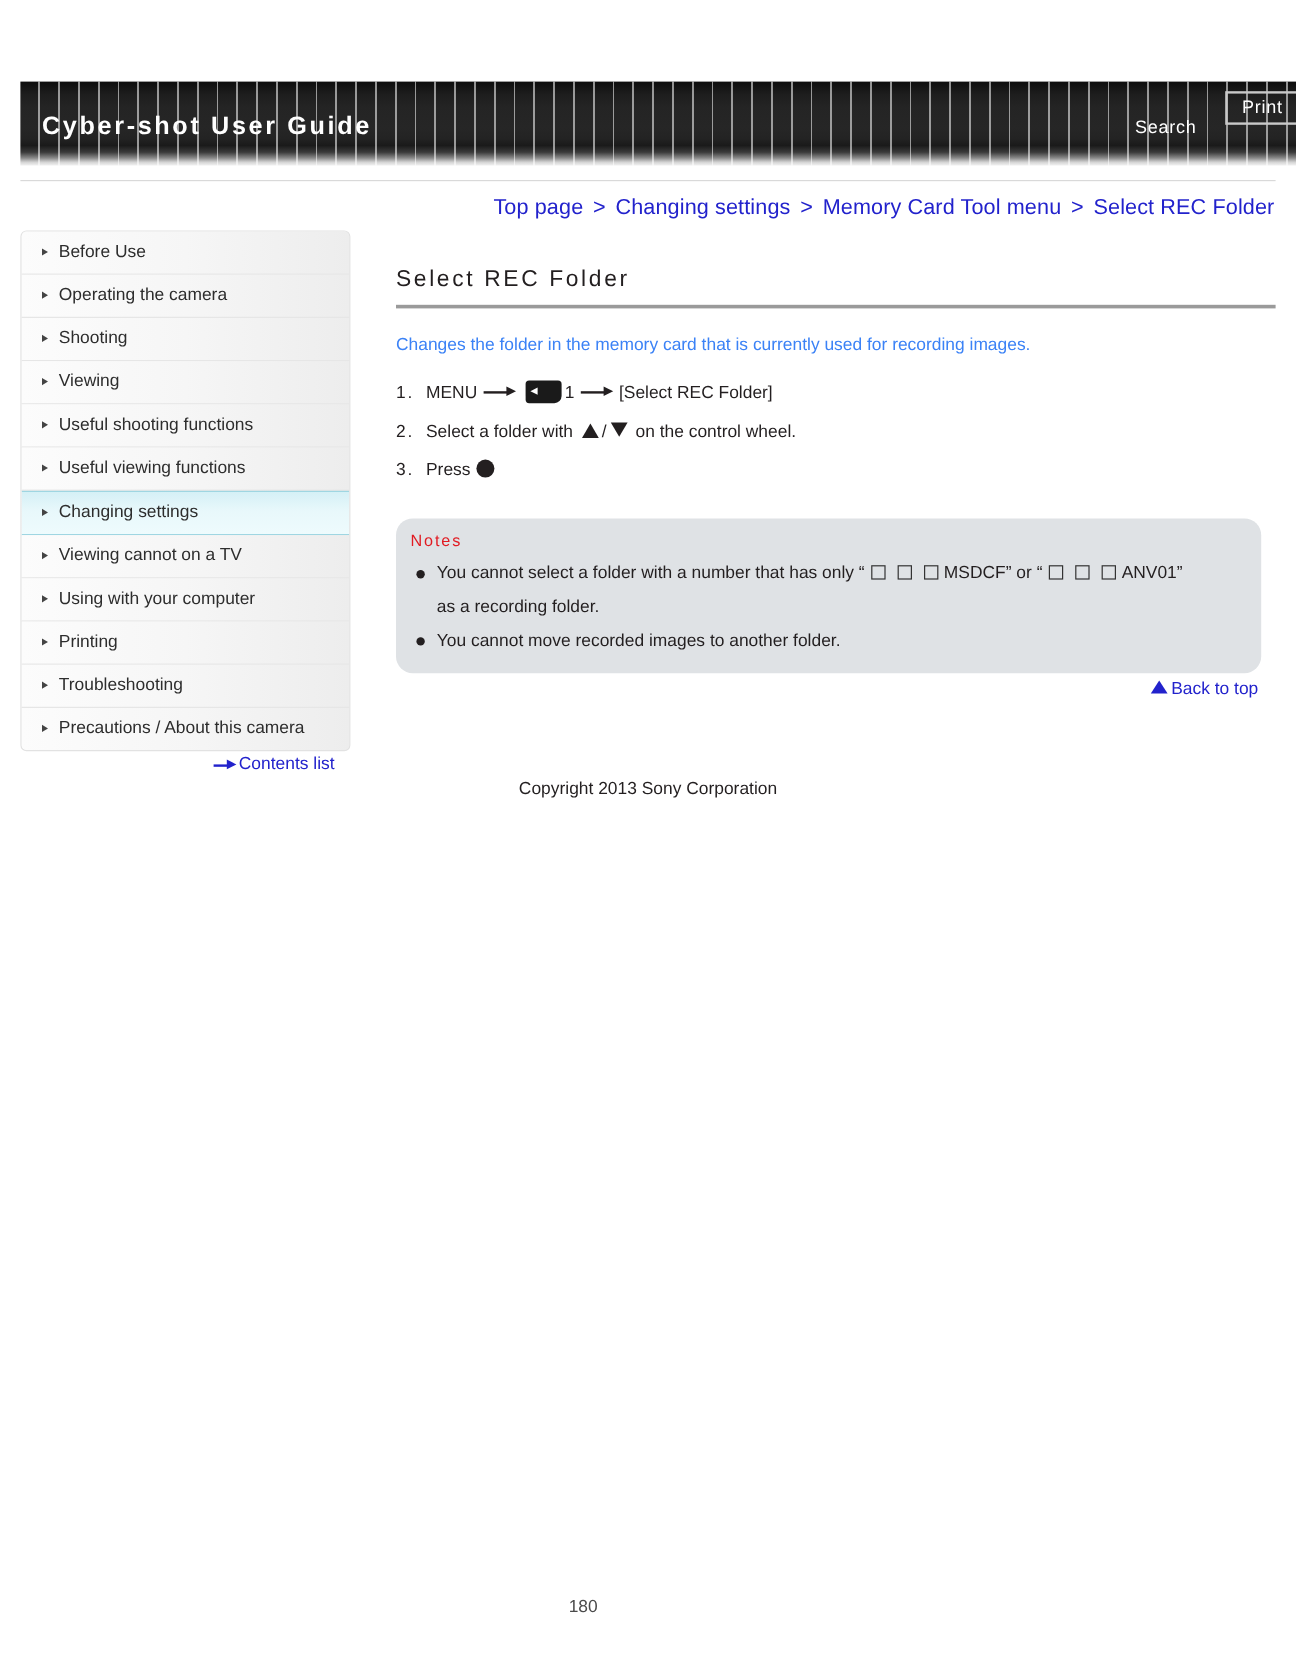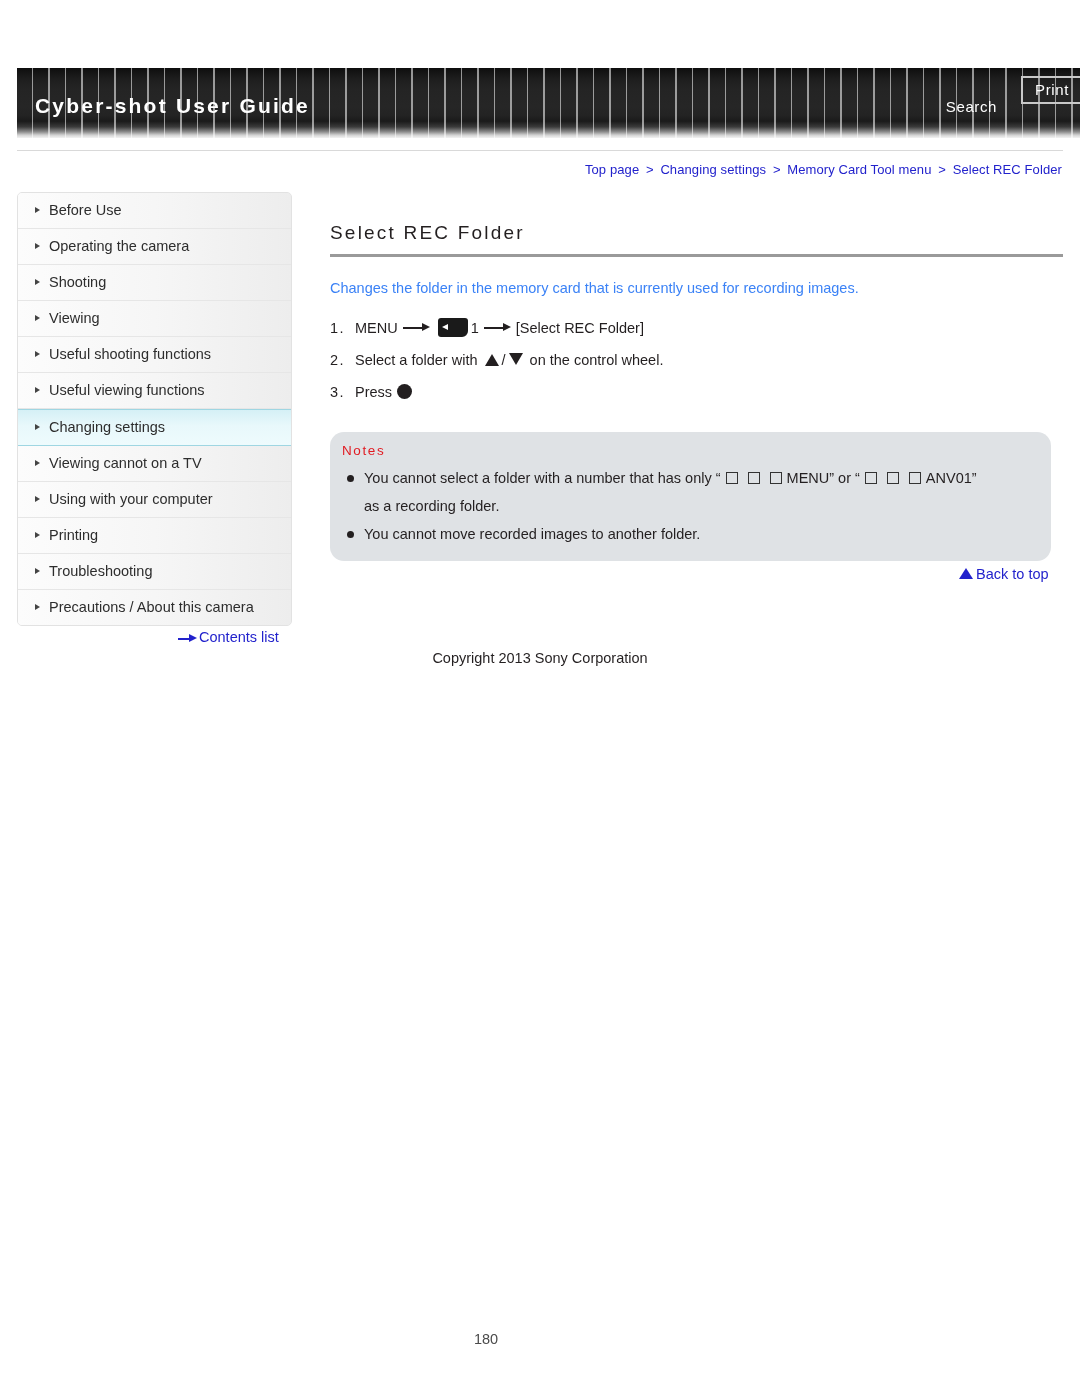--- a/index.html
+++ b/index.html
@@ -89,21 +89,21 @@
     width: 1046px;
     height: 1px;
     background: #d9d9d9;
   }
 
   
   #breadcrumb {
     position: absolute;
     right: 18px;
     top: 162px;
-    font-size: 13px;
+    font-size: 18px;
     color: #2222cc;
     white-space: nowrap;
     letter-spacing: 0.1px;
   }
   #breadcrumb .crumb { cursor: pointer; }
   #breadcrumb .sep { color: #2222cc; padding: 0 3px; }
 
   
   #sidebar {
     position: absolute;
@@ -457,21 +457,21 @@
     <span>on the control wheel.</span>
   </div>
 
   <div class="step">
     <span class="num">3.</span><span>Press</span><span class="circle-btn"></span>
   </div>
 
   <div id="notes-box">
     <div id="notes-heading">Notes</div>
     <div class="note-item">
-      <span class="dot"></span><span>You cannot select a folder with a number that has only “</span><span class="boxglyph"></span><span class="boxglyph"></span><span class="boxglyph"></span><span>MENU” or “</span><span class="boxglyph"></span><span class="boxglyph"></span><span class="boxglyph"></span><span>ANV01”</span>
+      <span class="dot"></span><span>You cannot select a folder with a number that has only “</span><span class="boxglyph"></span><span class="boxglyph"></span><span class="boxglyph"></span><span>MSDCF” or “</span><span class="boxglyph"></span><span class="boxglyph"></span><span class="boxglyph"></span><span>ANV01”</span>
       <div>as a recording folder.</div>
     </div>
     <div class="note-item">
       <span class="dot"></span><span>You cannot move recorded images to another folder.</span>
     </div>
   </div>
 </div>
 
 <div id="back-to-top">
   <span class="tri"></span><span>Back to top</span>

